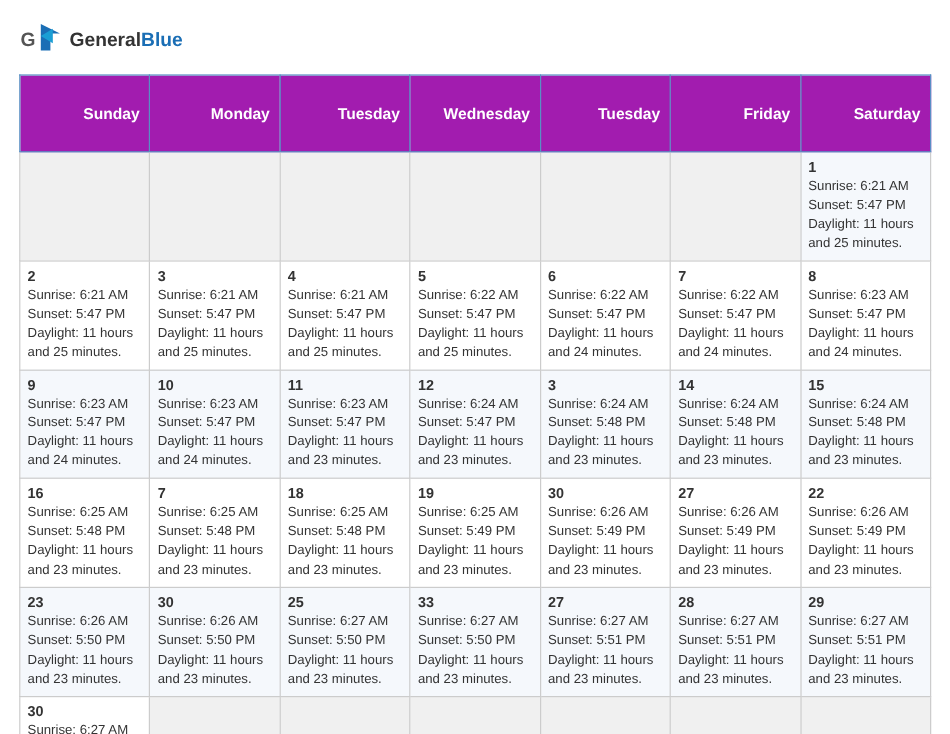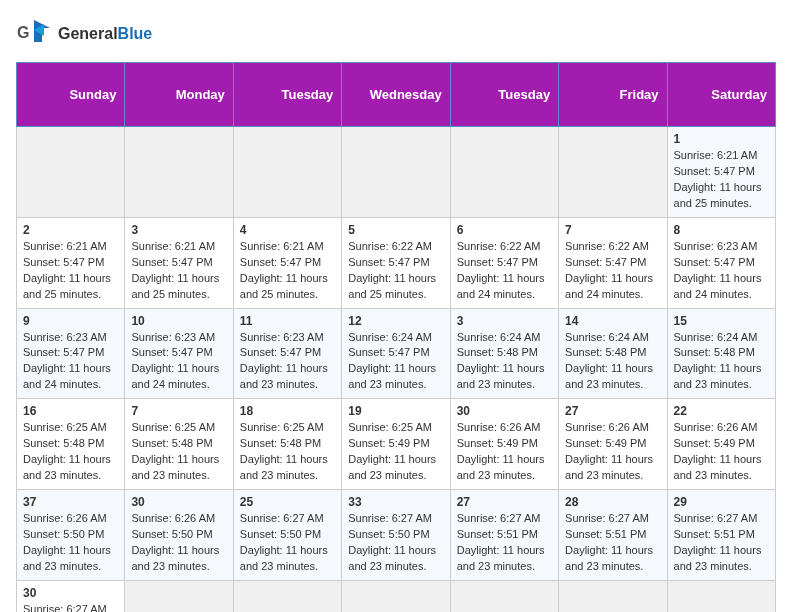--- a/index.html
+++ b/index.html
@@ -220,21 +220,21 @@
           <span class="day-number">27</span>
           <div class="day-info">Sunrise: 6:26 AM<br>Sunset: 5:49 PM<br>Daylight: 11 hours and 23 minutes.</div>
         </td>
         <td>
           <span class="day-number">22</span>
           <div class="day-info">Sunrise: 6:26 AM<br>Sunset: 5:49 PM<br>Daylight: 11 hours and 23 minutes.</div>
         </td>
       </tr>
       <tr>
         <td>
-          <span class="day-number">37</span>
+          <span class="day-number">23</span>
           <div class="day-info">Sunrise: 6:26 AM<br>Sunset: 5:50 PM<br>Daylight: 11 hours and 23 minutes.</div>
         </td>
         <td>
           <span class="day-number">30</span>
           <div class="day-info">Sunrise: 6:26 AM<br>Sunset: 5:50 PM<br>Daylight: 11 hours and 23 minutes.</div>
         </td>
         <td>
           <span class="day-number">25</span>
           <div class="day-info">Sunrise: 6:27 AM<br>Sunset: 5:50 PM<br>Daylight: 11 hours and 23 minutes.</div>
         </td>

